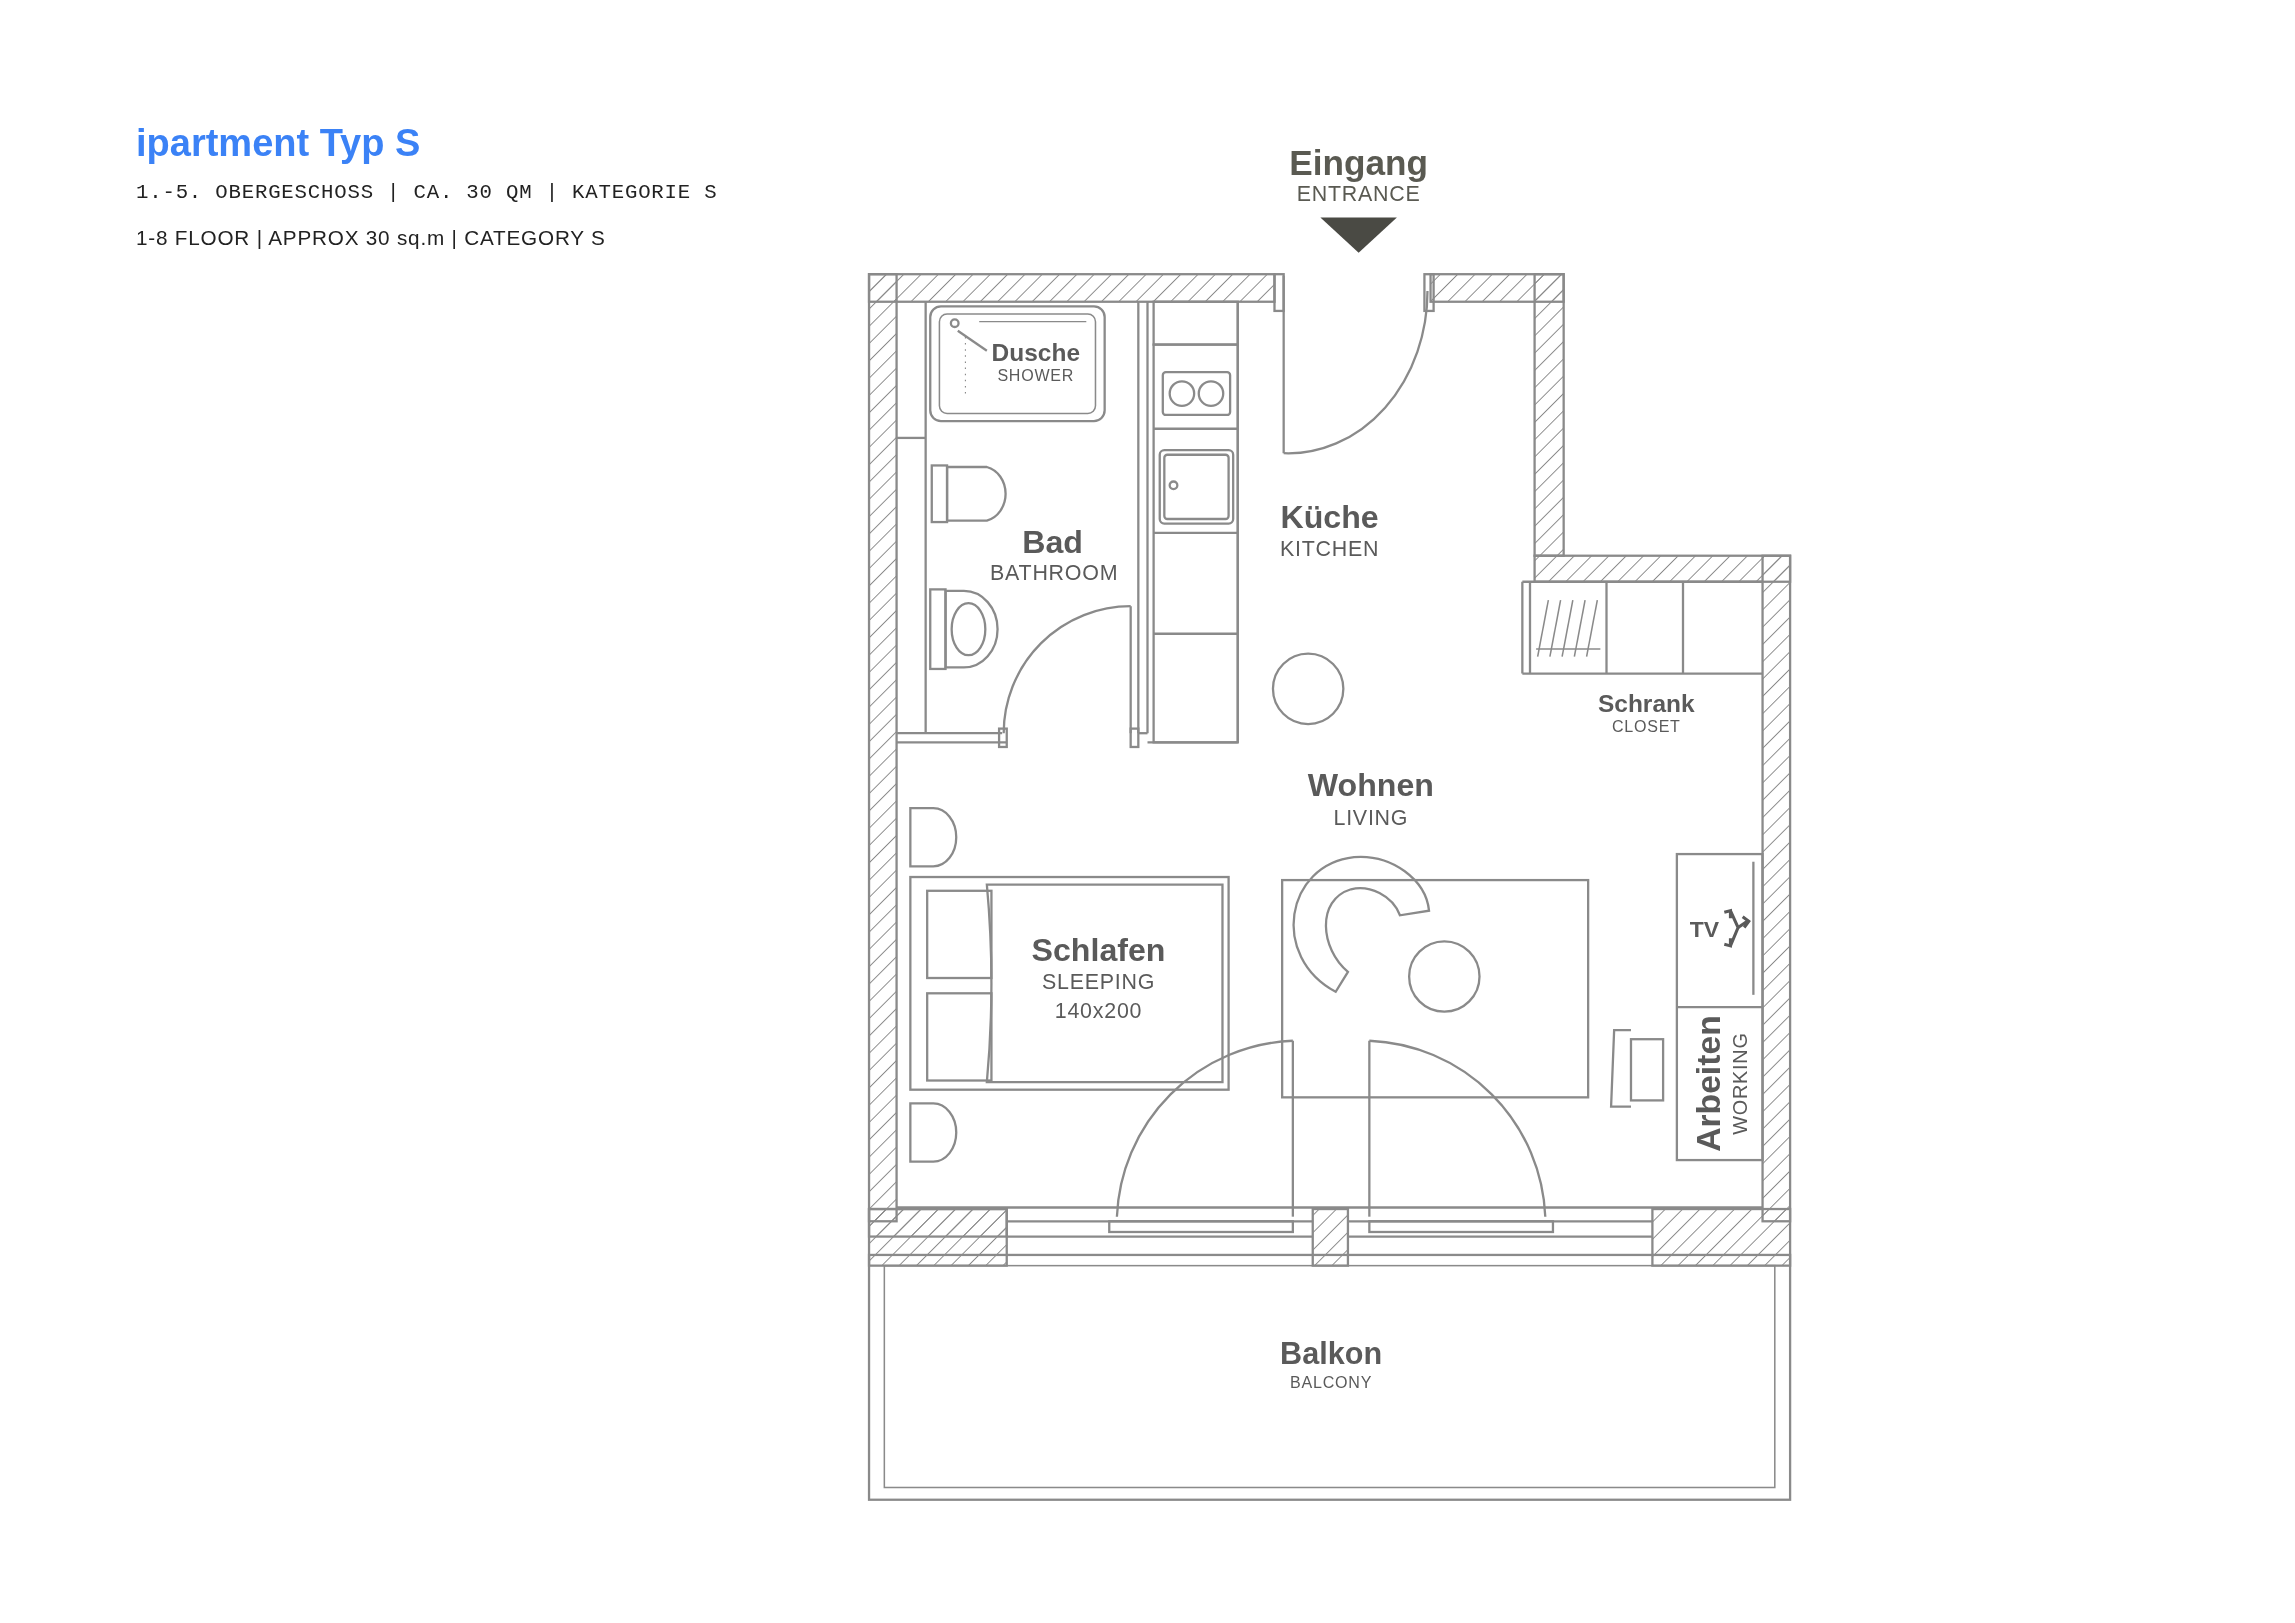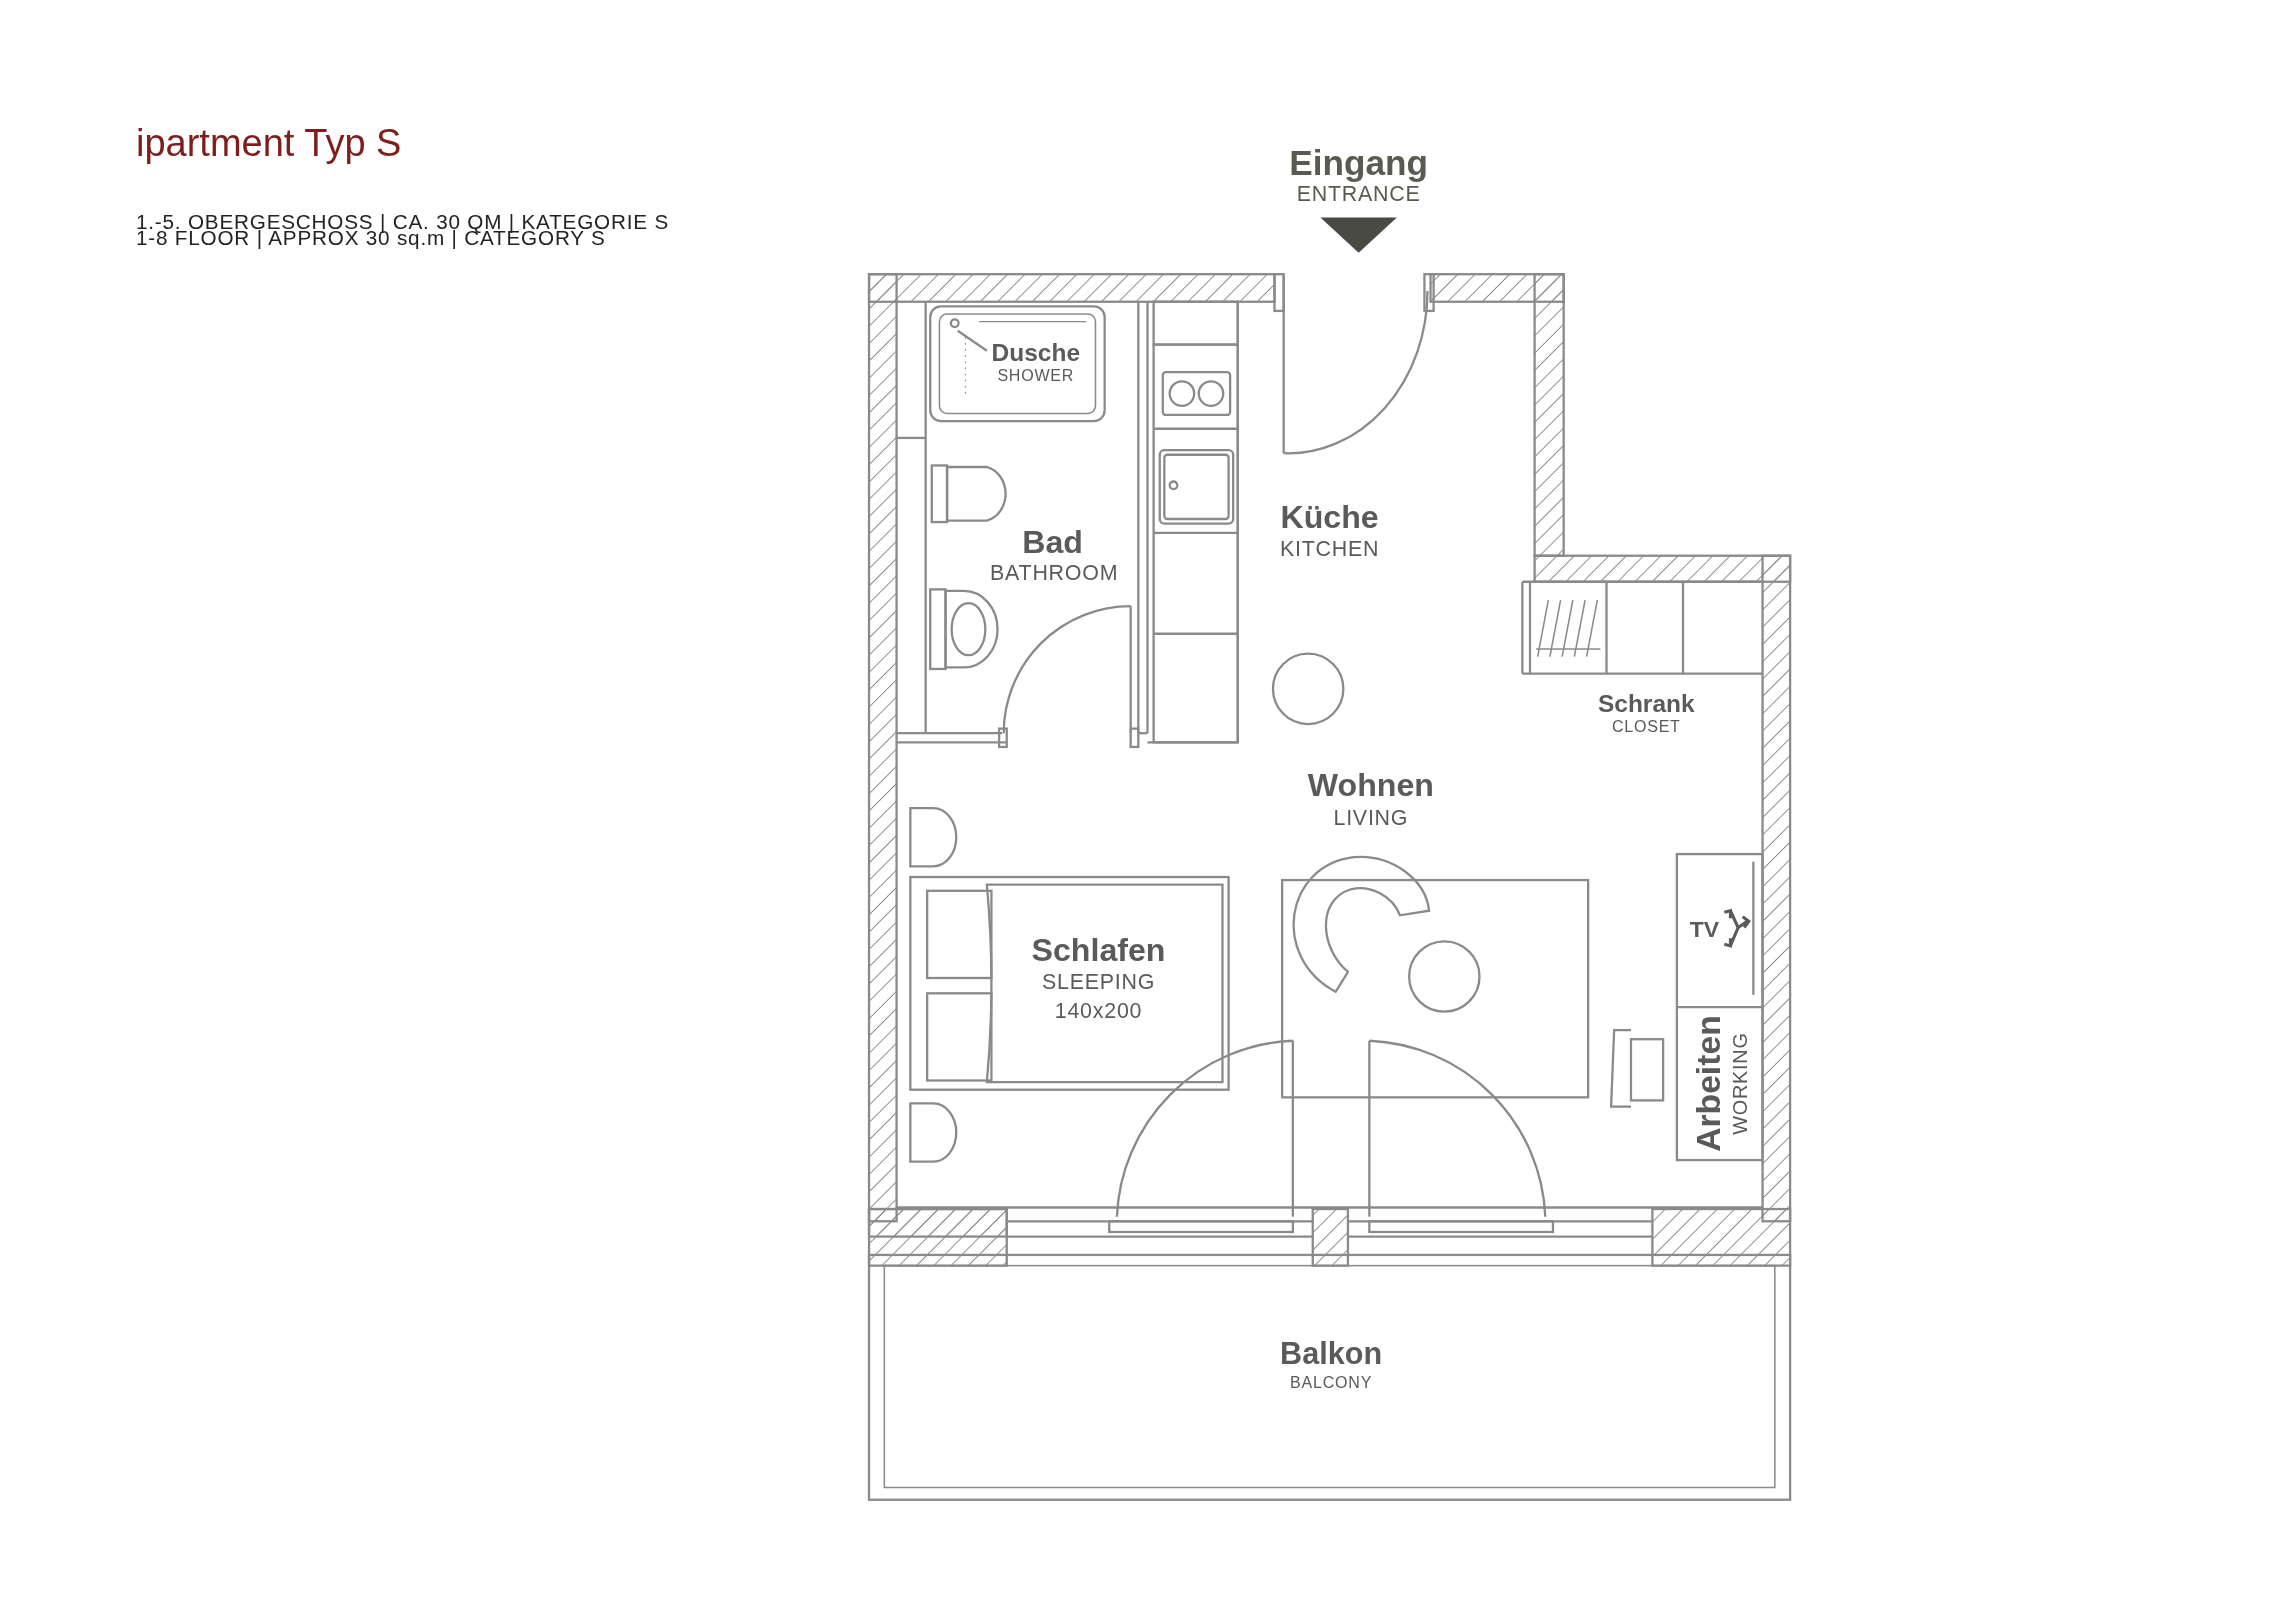--- a/index.html
+++ b/index.html
@@ -1,19 +1,19 @@
 <!DOCTYPE html>
 <html style="font-size:12.2px"><head>
 <meta charset="utf-8">
 <style>
   html,body{margin:0;padding:0;background:#ffffff;}
   body{width:2295px;height:1624px;position:relative;overflow:hidden;font-family:"Liberation Sans",sans-serif;color:#1a1a1a;}
-  .title{position:absolute;left:136px;top:122px;font-size:38px;font-weight:normal;color:#7f1d1d;letter-spacing:0px;}
+  .title{position:absolute;left:136px;top:122px;font-size:38px;font-weight:bold;color:#3b82f6;letter-spacing:0px;}
   .sub{position:absolute;left:136px;font-size:20.7px;color:#222;letter-spacing:0.8px;}
-  .sub1{top:210px;}
+  .sub1{top:181px;font-family:Liberation Mono, monospace;}
   .sub2{top:226px;}
   svg.plan{position:absolute;left:0;top:0;}
   .lbl{font-family:"Liberation Sans",sans-serif;fill:#555;text-anchor:middle;}
   .lbl-main{font-size:42px;font-weight:bold;fill:#5a5a5a;}
   .lbl-sub{font-size:28px;fill:#5a5a5a;letter-spacing:1px;}
   .lbl-sub-s{font-size:21px;fill:#5a5a5a;letter-spacing:1px;}
   .lbl-mid{font-size:32px;font-weight:bold;fill:#5a5a5a;}
 </style>
 </head>
 <body>

